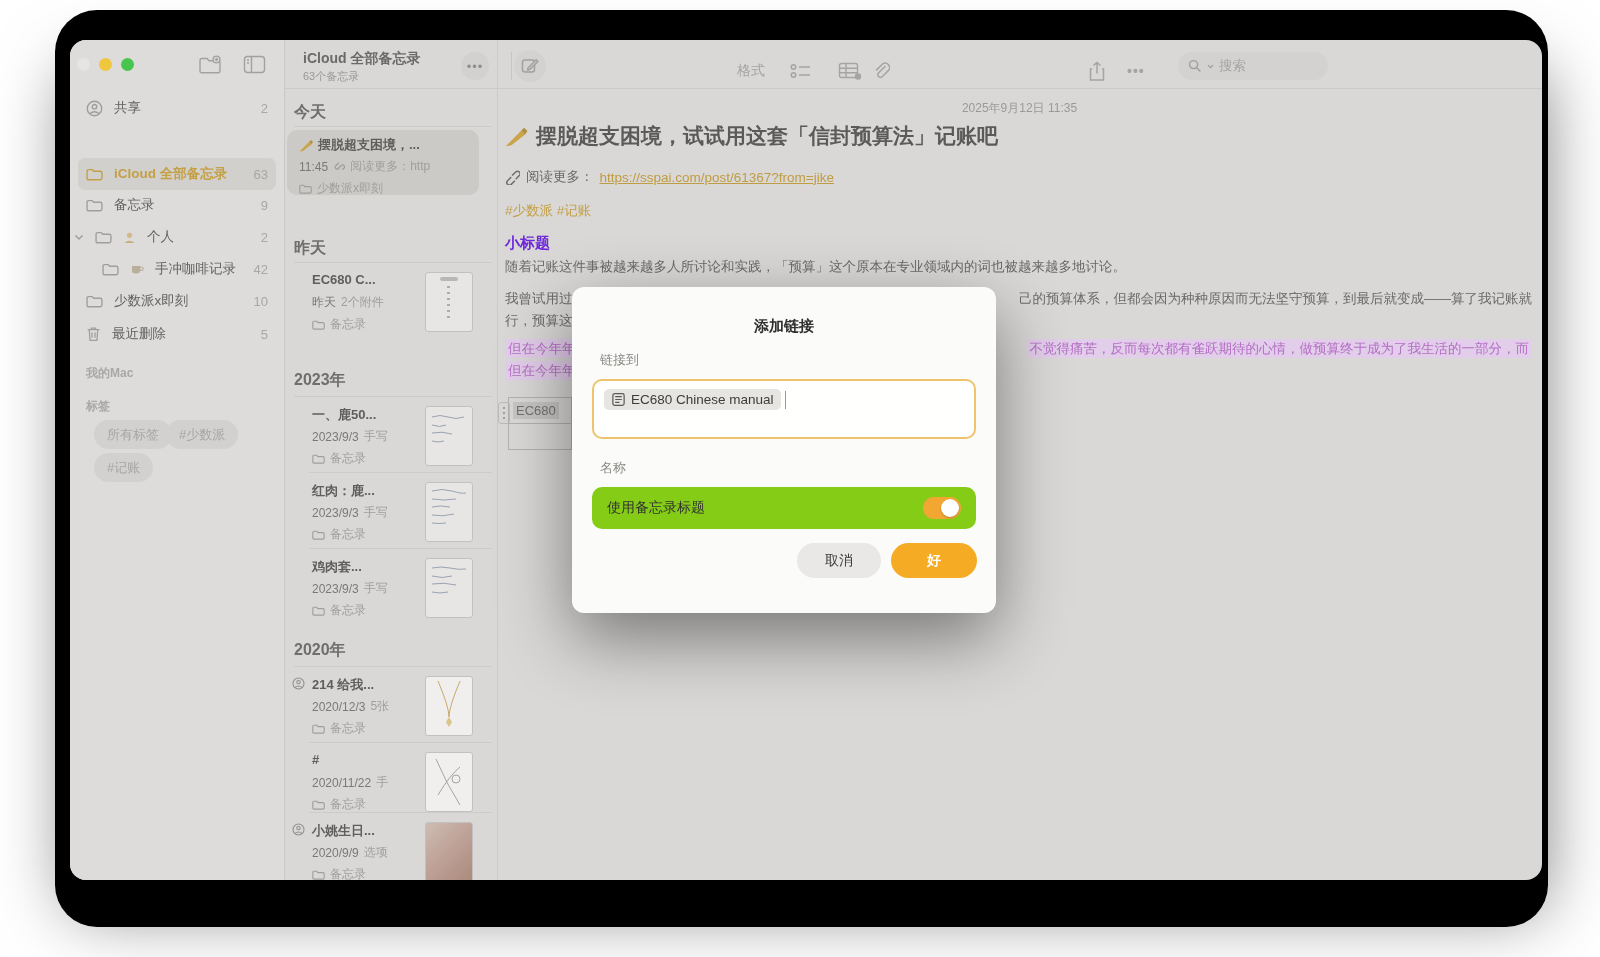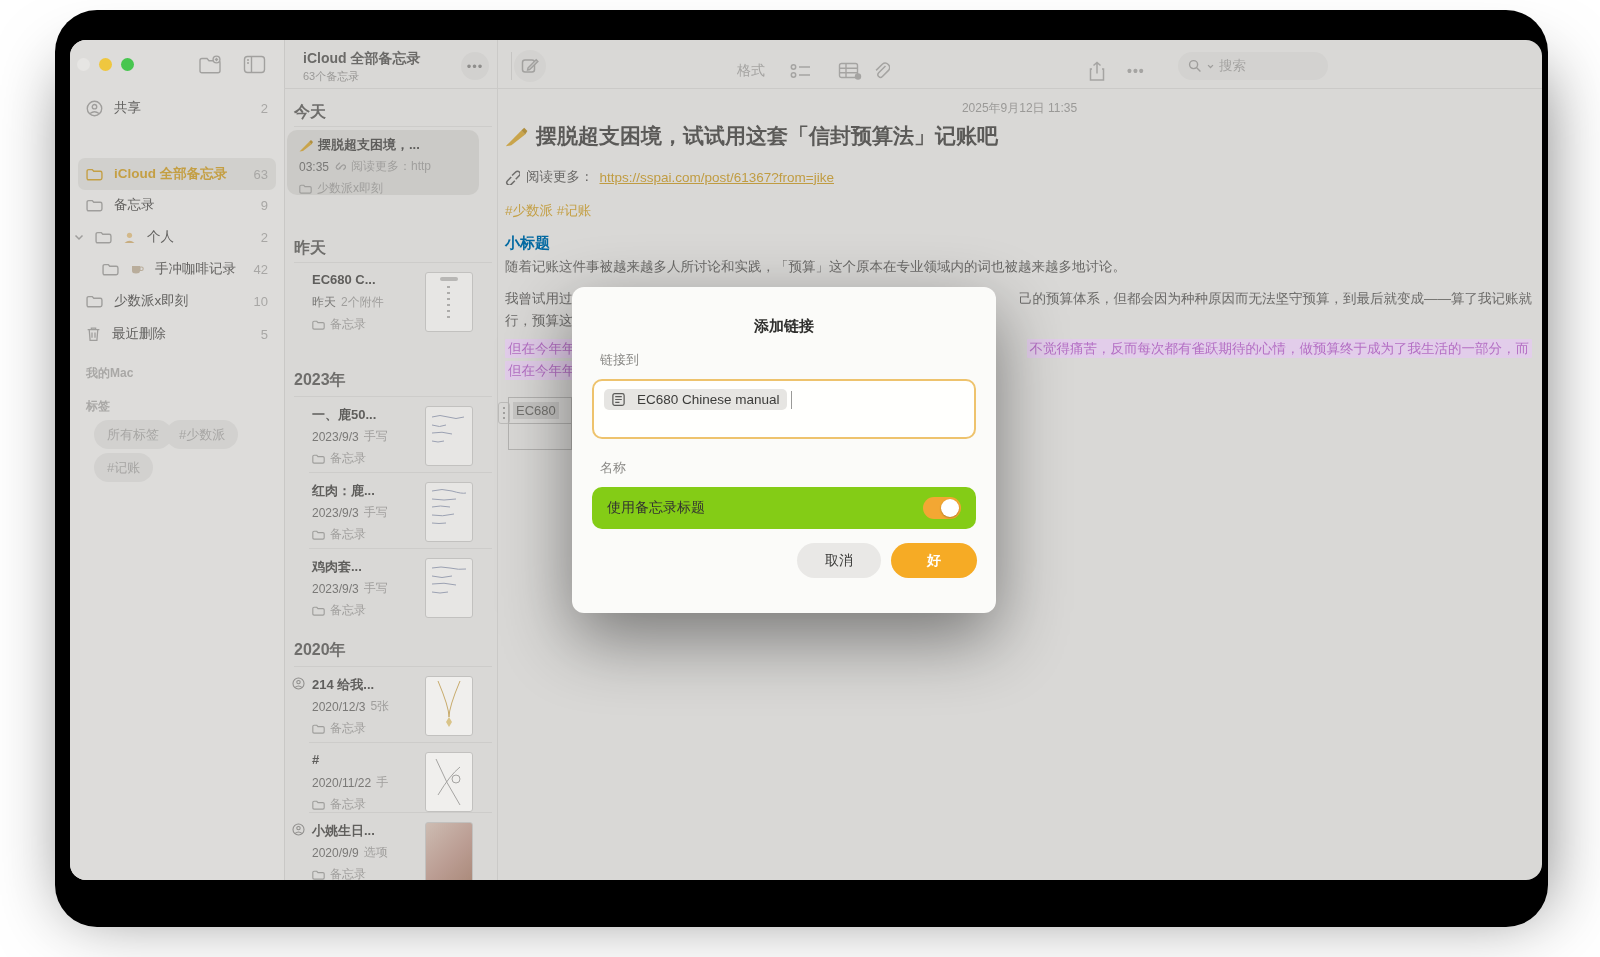--- a/index.html
+++ b/index.html
@@ -54,41 +54,41 @@
              display:flex;align-items:center;justify-content:center;color:#a2a19f}
   .tb-item{position:absolute;top:17px;color:#a5a4a2;font-size:14px;display:flex;align-items:center;height:28px}
   .search{position:absolute;left:681px;top:12px;width:150px;height:28px;border-radius:14px;background:#d3d2d0;
           display:flex;align-items:center;gap:5px;padding:0 10px;box-sizing:border-box;color:#a5a4a2;font-size:13.5px}
   .e-date{position:absolute;left:0;top:60px;width:100%;text-align:center;font-size:12px;color:#9a9997}
   .e-title{position:absolute;left:8px;top:82px;display:flex;align-items:center;gap:7px;
            font-size:21px;font-weight:700;color:#5b5a58;white-space:nowrap}
   .e-link{position:absolute;left:8px;top:128px;display:flex;align-items:center;gap:6px;font-size:13.5px;color:#6b6a68;white-space:nowrap}
   .e-link a{color:#c09c42;text-decoration:underline}
   .e-tags{position:absolute;left:8px;top:162px;font-size:13.5px;color:#c4a047}
-  .e-h2{position:absolute;left:8px;top:194px;font-size:15px;font-weight:700;color:#0369a1}
+  .e-h2{position:absolute;left:8px;top:194px;font-size:15px;font-weight:700;color:#6d28d9}
   .e-p{position:absolute;left:8px;font-size:13.5px;color:#6b6a68;white-space:nowrap}
   .e-p.right{left:auto;right:10px}
   .hl{background:#e2cdea;color:#b46fc4;padding:2px 3px;border-radius:1px}
   .mini-table{position:absolute;left:11px;top:357px}
   .mini-cell{width:64px;height:27px;border:1px solid #b3b2b0;box-sizing:border-box;display:flex;align-items:center;padding:0 4px;font-size:13px;color:#73726f}
   .mini-cell+.mini-cell{margin-top:-1px}
   .mini-cell span{background:#c6c5c3;padding:1px 3px}
   .drag-dots{position:absolute;left:1px;top:362px;width:10px;height:20px;border:1px solid #bcbbb9;border-radius:3px;
      background:radial-gradient(circle 1px at 5px 5px,#a2a19f 99%,transparent) ,
                 radial-gradient(circle 1px at 5px 10px,#a2a19f 99%,transparent),
                 radial-gradient(circle 1px at 5px 15px,#a2a19f 99%,transparent)}
 
   
   .modal{position:absolute;left:572px;top:287px;width:424px;height:326px;border-radius:12px;background:#fbfbf9;
          box-shadow:0 25px 70px rgba(0,0,0,.45);z-index:10}
   .m-title{position:absolute;left:0;top:30px;width:100%;text-align:center;font-size:15px;font-weight:700;color:#2f2f2d}
   .m-label{position:absolute;left:28px;font-size:13px;color:#8a8986}
   .m-input{position:absolute;left:20px;top:92px;width:384px;height:60px;box-sizing:border-box;background:#fffffd;
            border:2px solid #eec36d;border-radius:10px;padding:8px 10px}
-  .token{display:inline-flex;align-items:center;gap:11px;background:#e6e5e2;border-radius:5px;padding:3px 7px;
+  .token{display:inline-flex;align-items:center;gap:5px;background:#e6e5e2;border-radius:5px;padding:3px 7px;
          font-size:13.5px;color:#3c3c3a;vertical-align:top}
   .caret{display:inline-block;width:1.5px;height:18px;background:#9a9a98;margin-left:4px;vertical-align:top;margin-top:2px}
   .m-row{position:absolute;left:20px;top:200px;width:384px;height:42px;border-radius:10px;background:#84cc16;
          display:flex;align-items:center;padding:0 15px;box-sizing:border-box;font-size:14px;color:#333331}
   .toggle{margin-left:auto;width:38px;height:22px;border-radius:11px;background:#f3a733;position:relative}
   .toggle .knob{position:absolute;right:2px;top:2px;width:18px;height:18px;border-radius:50%;background:#fff;
                 box-shadow:0 1px 2px rgba(0,0,0,.25)}
   .m-btn{position:absolute;top:256px;height:35px;border:none;border-radius:17.5px;font-size:14px;
          font-family:inherit;display:flex;align-items:center;justify-content:center}
   .m-btn.cancel{left:225px;width:84px;background:#e9e8e6;color:#3a3a38}
@@ -232,21 +232,21 @@
         <div class="n-title" style="left:12px">
           <span class="ic gold">
             <svg width="15" height="13" viewBox="0 0 15 13">
                 <path d="M1 12 10.2 2.8l2.4 2.4L4 12l-3.4.6z" fill="#c9a44b"></path>
               <path d="M10.2 2.8 12 1l2 2-1.4 2.2z" fill="#b08f3e"></path>
               </svg>
             </span>
           <span>摆脱超支困境，...</span>
         </div>
         <div class="n-meta" style="left:12px">
-          <span class="n-time">03:35</span>
+          <span class="n-time">11:45</span>
           <span class="ic">
             <svg width="12" height="12" viewBox="0 0 14 14" fill="none" stroke="currentColor" stroke-width="1.4">
               <path d="M6 8.8 9.8 5a2.3 2.3 0 0 1 3.2 3.2L11 10.2"></path>
                 <path d="M8 5.2 4.2 9a2.3 2.3 0 0 0 3.2 3.2L9 10.8" transform="translate(-1.2 -3.2)"></path>
             </svg>
             </span>
           <span>阅读更多：http</span>
         </div>
         <div class="n-folder" style="left:12px">
           <span class="ic">

